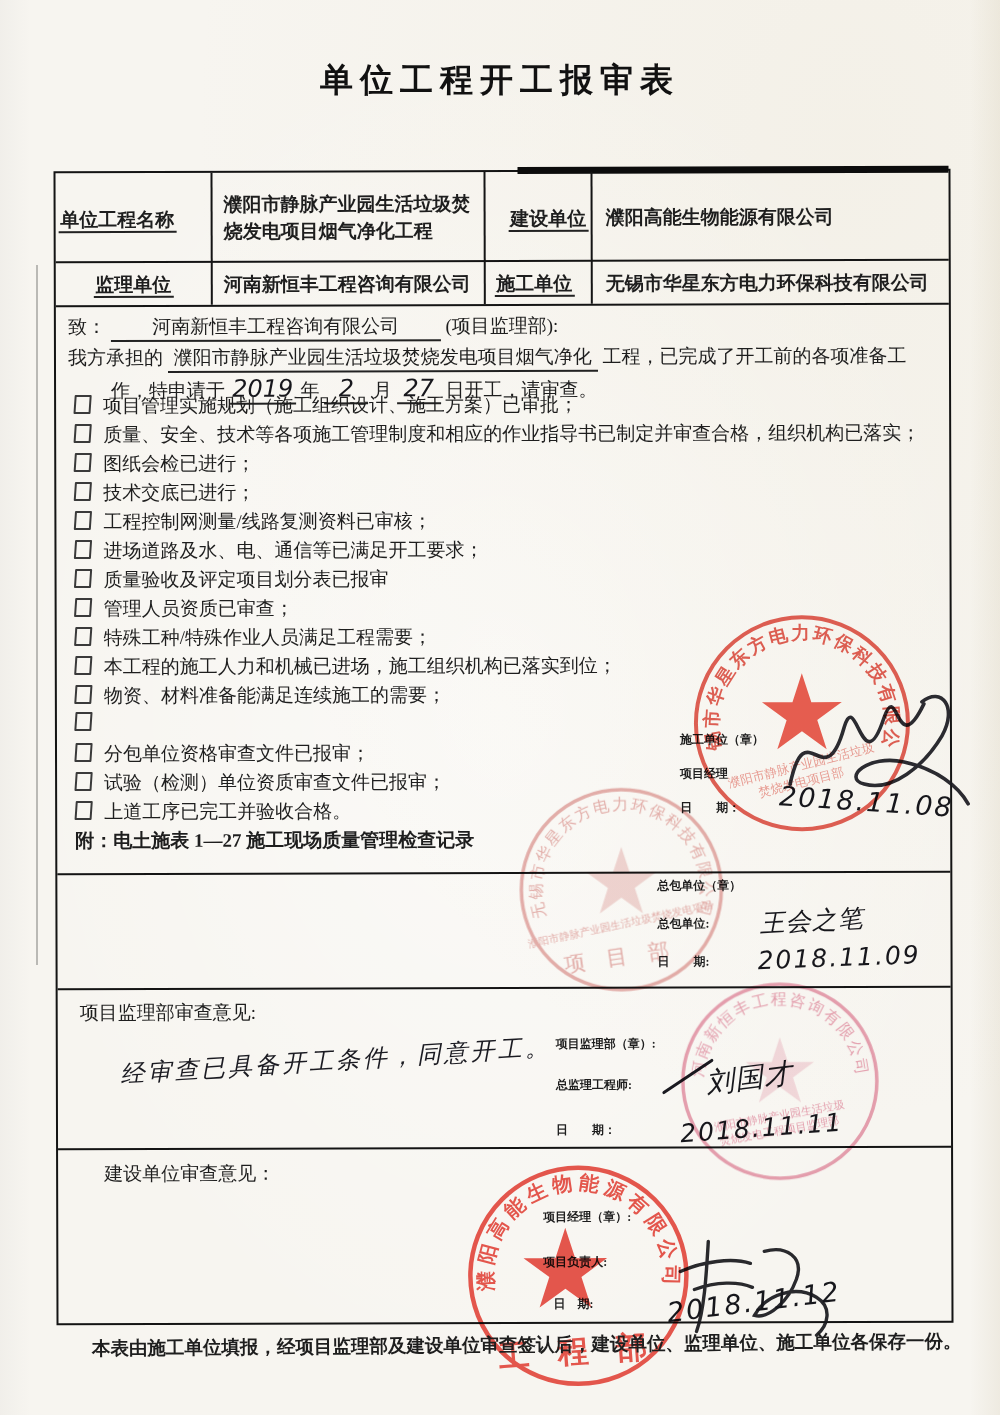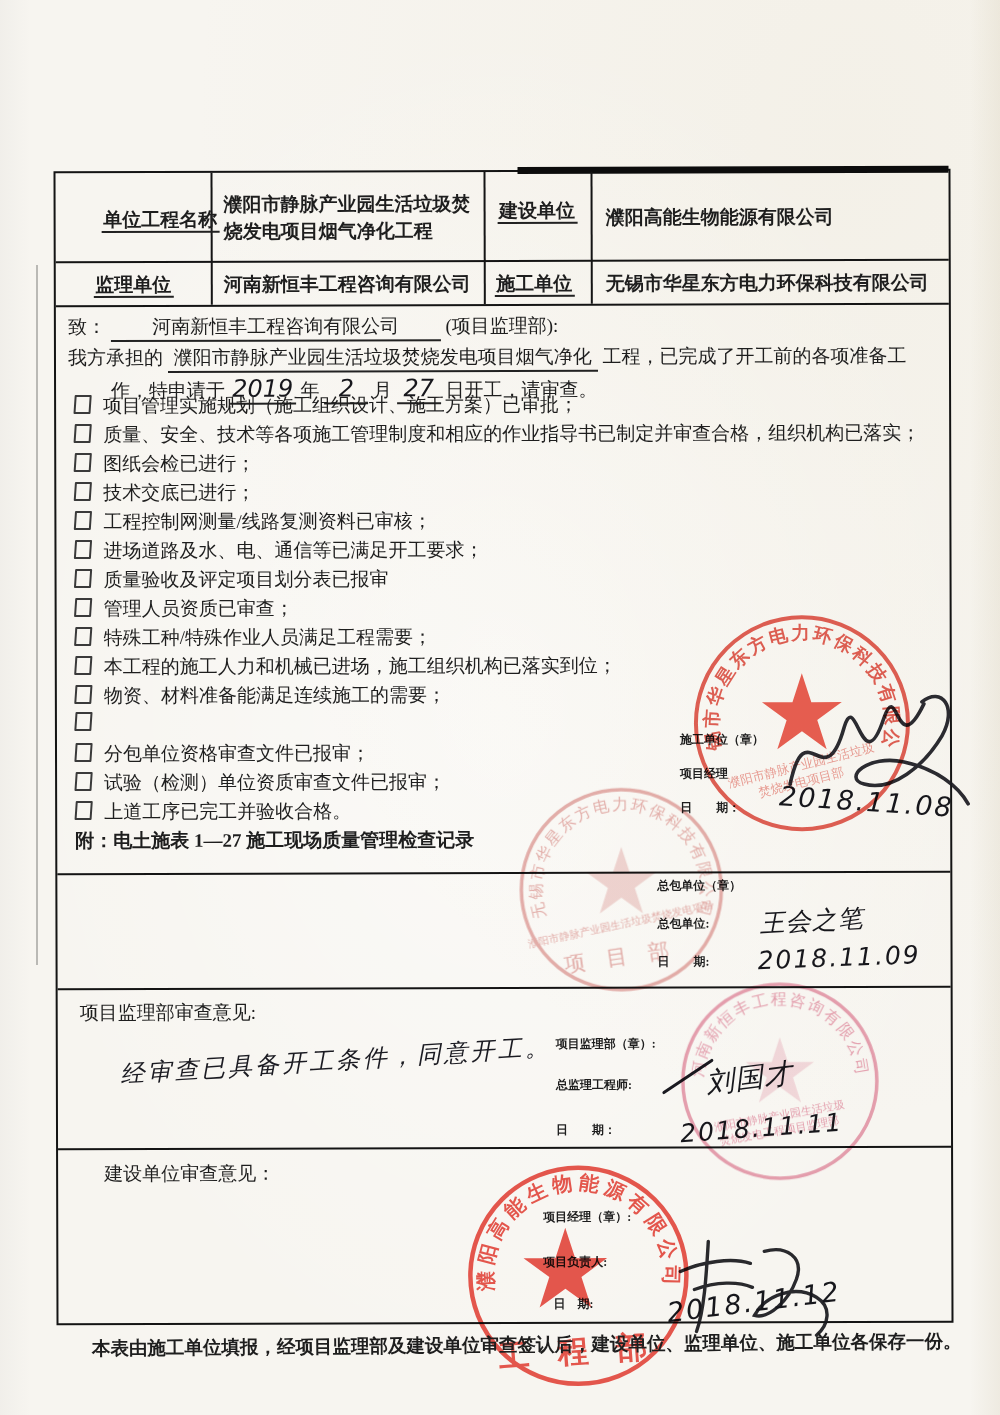--- a/index.html
+++ b/index.html
@@ -62,39 +62,40 @@
     font-size:18.5px;font-weight:bold;transform:rotate(-0.5deg);white-space:nowrap;
   }
   .edge-line{position:absolute;left:36px;top:265px;width:2px;height:700px;background:rgba(45,45,45,.30);}
   svg text{font-family:"Liberation Serif",serif;}
 </style>
 </head>
 <body>
 
 <div class="page">
 
+  <div class="title">单位工程开工报审表</div>
 
 
   <div class="edge-line"></div>
 
   <div class="tbl">
     <div class="thickbar"></div>
 
     <div class="hl" style="left:0;top:88px;width:893px;"></div>
     <div class="hl" style="left:0;top:132px;width:893px;"></div>
     <div class="hl" style="left:0;top:700px;width:893px;"></div>
     <div class="hl" style="left:0;top:815px;width:893px;"></div>
     <div class="hl" style="left:0;top:975px;width:893px;"></div>
     <div class="vl" style="left:155px;top:0;height:132px;"></div>
     <div class="vl" style="left:428px;top:0;height:132px;"></div>
     <div class="vl" style="left:535px;top:0;height:132px;"></div>
 
-    <div class="celllabel" style="left:0;top:34px;width:123px;padding-left:43px;"><span class="ul">单位工程名称</span></div>
+    <div class="celllabel" style="left:0;top:34px;width:123px;"><span class="ul">单位工程名称</span></div>
     <div class="celltext" style="left:168px;top:18px;width:252px;">濮阳市静脉产业园生活垃圾焚烧发电项目烟气净化工程</div>
-    <div class="celllabel" style="left:428px;top:26px;width:107px;"><span class="ul">建设单位</span></div>
+    <div class="celllabel" style="left:428px;top:34px;width:129px;"><span class="ul">建设单位</span></div>
     <div class="celltext" style="left:550px;top:32px;width:340px;">濮阳高能生物能源有限公司</div>
 
     <div class="celllabel" style="left:0;top:99px;width:155px;"><span class="ul">监理单位</span></div>
     <div class="celltext" style="left:168px;top:98px;width:255px;">河南新恒丰工程咨询有限公司</div>
     <div class="celllabel" style="left:428px;top:99px;width:101px;"><span class="ul">施工单位</span></div>
     <div class="celltext" style="left:550px;top:98px;width:340px;">无锡市华星东方电力环保科技有限公司</div>
 
     <div class="to-line" style="left:12px;top:141px;">
       <span>致：</span>
       <span class="fillline" style="min-width:330px;">河南新恒丰工程咨询有限公司</span>

